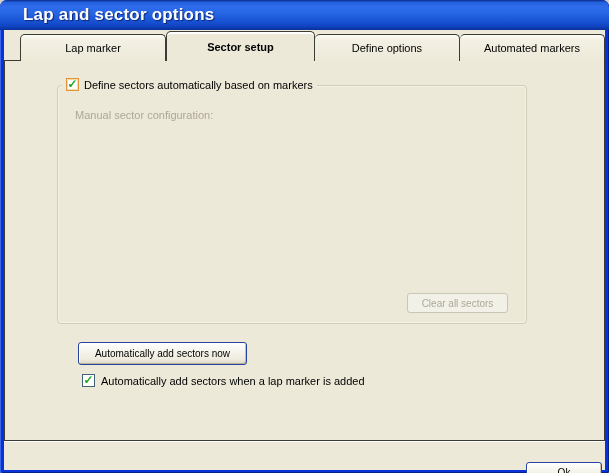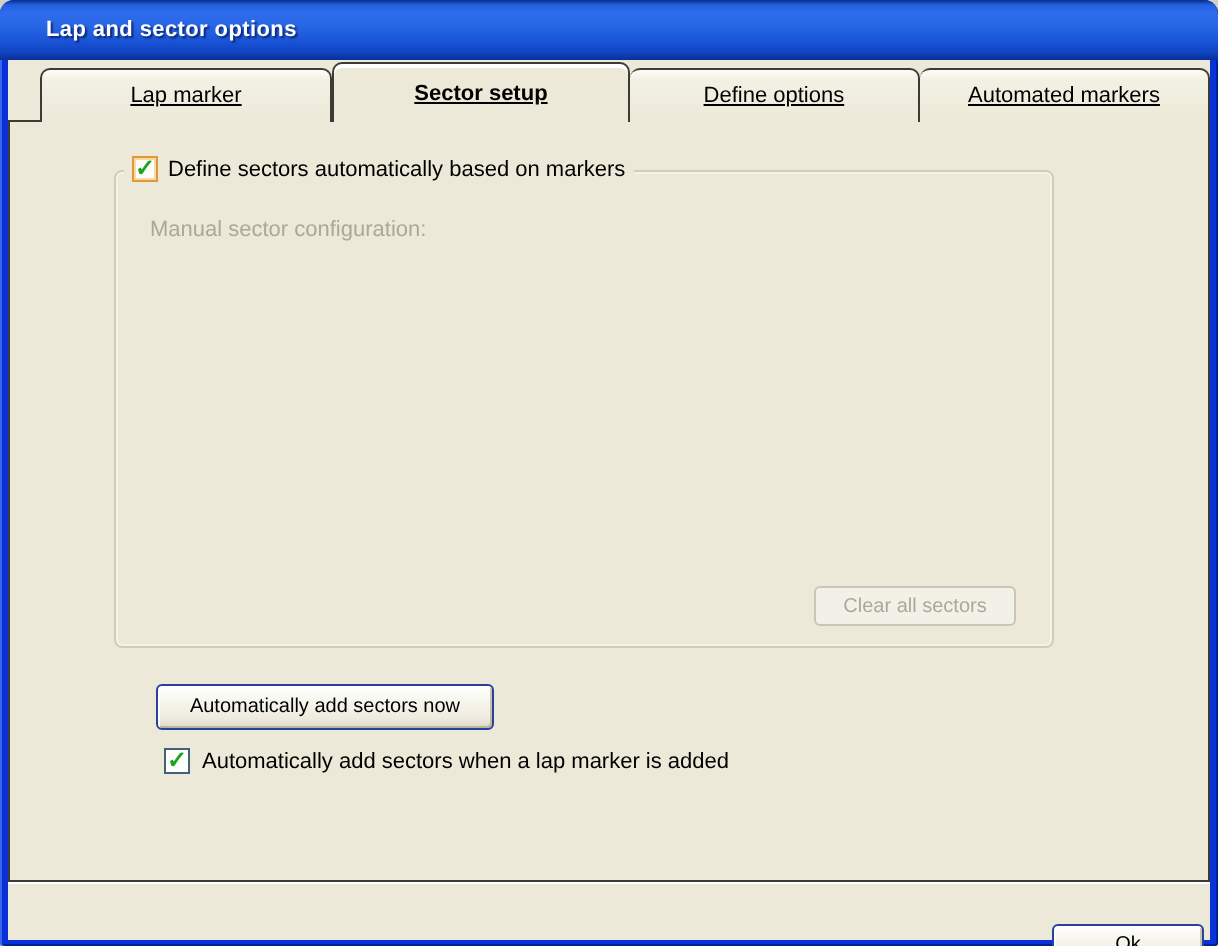--- a/index.html
+++ b/index.html
@@ -22,34 +22,34 @@
     border-radius:7px 7px 2px 2px;overflow:hidden;
     box-shadow:inset 1px 0 0 #3a66e8, inset -1px 0 0 #02228f, inset 0 -1px 0 #02228f;
   }
   .titlebar{
     position:absolute;left:0;top:0;right:0;height:30px;
     background:linear-gradient(180deg,#0a2a8a 0%,#2160de 8%,#2e6ceb 22%,#2665e4 45%,#1a55d8 68%,#0f43c0 88%,#0a2f97 100%);
     border-radius:7px 7px 0 0;
     display:flex;align-items:center;
   }
   .titlebar .title{
-    margin-left:9px;font-size:11px;font-weight:bold;color:#fff;
+    margin-left:9px;font-size:17px;font-weight:bold;color:#fff;
     text-shadow:1px 1px 1px rgba(5,25,90,.8);
     letter-spacing:.2px;
     padding-left:14px;
   }
   .client{
     position:absolute;left:4px;right:4px;top:30px;bottom:3px;
     background:var(--dialog-face,#ece9d8);
   }
 
   
   .tabstrip{
     position:absolute;left:16px;right:0;top:1px;height:30px;
-    display:flex;z-index:2;text-decoration:underline;
+    display:flex;z-index:2;
   }
   .tab{
     flex:1;margin-top:3px;
     display:flex;align-items:center;justify-content:center;
     background:linear-gradient(180deg,#fdfdf8 0%,#f3f1e4 18%,#ece9d8 100%);
     border:1px solid var(--tab-border,#3c3c36);
     border-bottom:none;border-left-width:0;
     border-radius:5px 5px 0 0;
     cursor:default;color:#000;
   }

